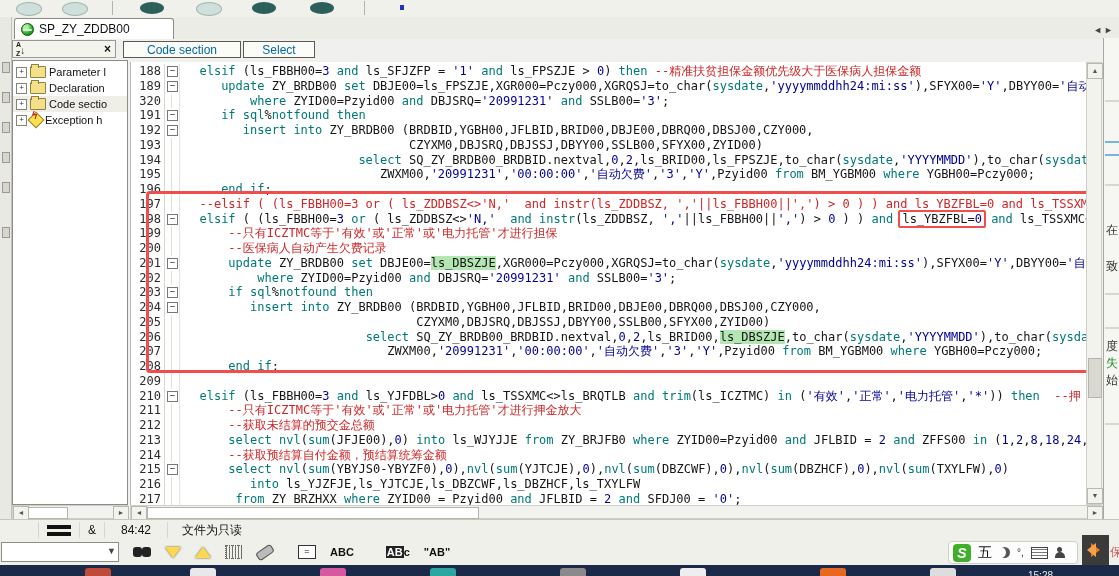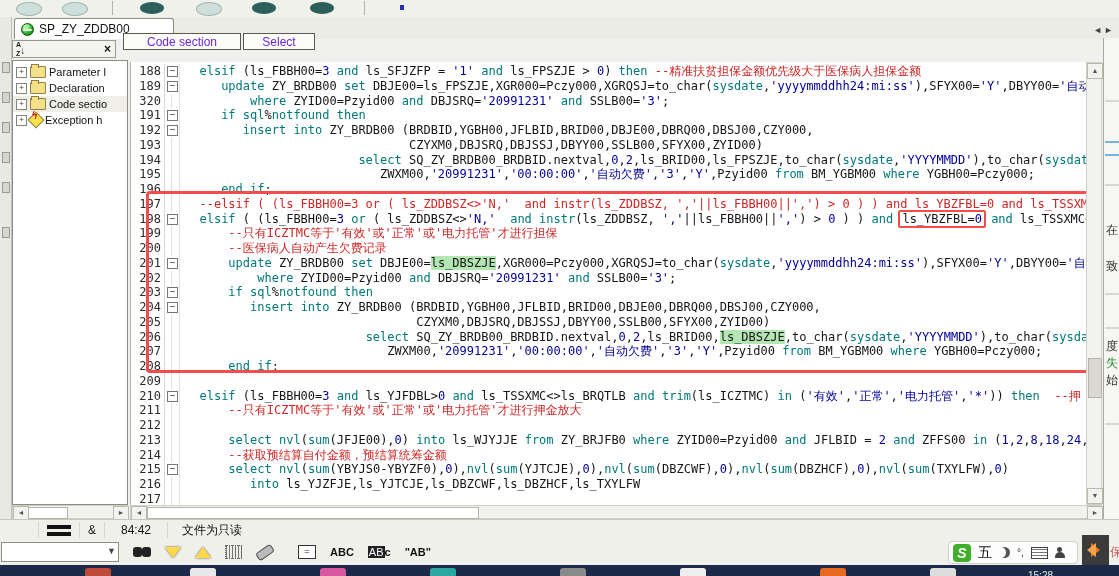--- a/index.html
+++ b/index.html
@@ -20,22 +20,22 @@
   .tabbar{position:absolute;left:12px;top:17px;width:1107px;height:22px;background:#ececE7;}
   .tab{position:absolute;left:2px;top:1px;width:160px;height:21px;background:#ffffff;
        border:1px solid #8d8d85;border-bottom:none;border-radius:3px 3px 0 0;
        display:flex;align-items:center;gap:5px;padding-left:6px;box-sizing:border-box;font-size:12px;color:#111;}
   .orb{width:13px;height:13px;border-radius:50%;
        background:radial-gradient(circle at 35% 30%, #aef0a0 0 20%, #2fae2f 55%, #0b6e0b 100%);
        border:1px solid #0a520a;box-sizing:border-box;position:relative;}
   .orb:before{content:"";position:absolute;left:1px;top:5px;width:9px;height:2px;background:#dff7d8;border-radius:2px;}
   .tabscroll{position:absolute;right:4px;top:25px;font-size:9px;color:#444;letter-spacing:2px;}
   
-  .flatbtn{position:absolute;top:33px;height:17px;background:#fbfbf7;border:1px solid #5a5a52;
-           font-size:12px;color:#6d28d9;display:flex;align-items:center;justify-content:center;box-sizing:border-box;}
+  .flatbtn{position:absolute;top:41px;height:17px;background:#fbfbf7;border:1px solid #5a5a52;
+           font-size:12px;color:#0369a1;display:flex;align-items:center;justify-content:center;box-sizing:border-box;}
   
   .side-head{position:absolute;left:12px;top:40px;width:104px;height:18px;background:#f4f4ef;
              border:1px solid #99998f;box-sizing:border-box;display:flex;align-items:center;}
   .az{font-size:7px;line-height:6px;font-weight:bold;color:#222;margin-left:3px;}
   .az .ar{font-size:10px;vertical-align:2px;}
   .xbtn{margin-left:auto;margin-right:4px;font-size:12px;font-weight:bold;color:#111;line-height:10px;}
   .tree{position:absolute;left:12px;top:60px;width:116px;height:445px;background:#ffffff;
         border:1px solid #8d8d85;box-sizing:border-box;overflow:hidden;padding-top:3px;}
   .titem{display:flex;align-items:center;height:16px;font-size:11px;color:#111;white-space:nowrap;padding-left:3px;gap:3px;}
   .titem.sel{background:#efefe8;}
@@ -90,21 +90,21 @@
   .binoc{width:18px;height:10px;position:relative;}
   .binoc:before,.binoc:after{content:"";position:absolute;top:0;width:9px;height:10px;background:#222;border-radius:3px;}
   .binoc:after{right:0;}
   .tri-d{width:0;height:0;border-left:8px solid transparent;border-right:8px solid transparent;border-top:11px solid #ffd94c;filter:drop-shadow(0 0 1px #555);}
   .tri-u{width:0;height:0;border-left:8px solid transparent;border-right:8px solid transparent;border-bottom:11px solid #ffd94c;filter:drop-shadow(0 0 1px #555);}
   .gridic{width:15px;height:12px;border:1px dotted #444;background:
      repeating-linear-gradient(90deg,#555 0 1px,transparent 1px 3px);opacity:.8;}
   .eraser{width:16px;height:7px;background:#bbb;border:1px solid #555;border-radius:3px;transform:rotate(-35deg);}
   .boxeq{width:16px;height:12px;background:#fff;border:1px solid #333;font-size:9px;line-height:11px;text-align:center;color:#111;}
   .abtxt{font-size:11px;color:#111;font-weight:bold;}
-  .abinv b{background:#222;color:#fff;font-weight:normal;padding:0 1px;}
+  .abinv b{background:#222;color:#fff;font-weight:bold;padding:0 1px;margin-left:18px;}
   
   .ime{position:absolute;left:948px;top:541px;width:130px;height:23px;background:#fdfdfd;border:1px solid #cfcfc7;
        border-radius:4px;display:flex;align-items:center;gap:7px;padding-left:4px;box-sizing:border-box;}
   .slogo{width:18px;height:18px;border-radius:4px;background:#3fae29;color:#fff;font-weight:bold;font-size:14px;
          text-align:center;line-height:18px;font-style:italic;}
   .wubi{font-size:14px;color:#111;}
   .moon{width:11px;height:11px;border-radius:50%;box-shadow:inset -4px 0 0 0 #555;}
   .punct{font-size:10px;color:#333;}
   .kbd{width:15px;height:10px;border:1px solid #444;background:
        repeating-linear-gradient(0deg,transparent 0 2px,#777 2px 3px);}
@@ -203,26 +203,26 @@
     <div class="cl"><span class="ln">202</span><span class="fc"><span class="fline"></span></span><span class="ct">          <span class="kw">where</span> ZYID00=Pzyid00 <span class="kw">and</span> DBJSRQ=<span class="st">'20991231'</span> <span class="kw">and</span> SSLB00=<span class="st">'3'</span>;</span></div>
     <div class="cl"><span class="ln">203</span><span class="fc"><span class="fbox">−</span></span><span class="ct">      <span class="kw">if</span> <span class="kw">sql</span>%<span class="kw">notfound</span> <span class="kw">then</span></span></div>
     <div class="cl"><span class="ln">204</span><span class="fc"><span class="fbox">−</span></span><span class="ct">         <span class="kw">insert</span> <span class="kw">into</span> ZY_BRDB00 (BRDBID,YGBH00,JFLBID,BRID00,DBJE00,DBRQ00,DBSJ00,CZY000,</span></div>
     <div class="cl"><span class="ln">205</span><span class="fc"><span class="fline"></span></span><span class="ct">                                CZYXM0,DBJSRQ,DBJSSJ,DBYY00,SSLB00,SFYX00,ZYID00)</span></div>
     <div class="cl"><span class="ln">206</span><span class="fc"><span class="fline"></span></span><span class="ct">                         <span class="kw">select</span> SQ_ZY_BRDB00_BRDBID.nextval,<span class="nm">0</span>,<span class="nm">2</span>,ls_BRID00,<span class="mk">ls_DBSZJE</span>,to_char(<span class="kw">sysdate</span>,<span class="st">'YYYYMMDD'</span>),to_char(<span class="kw">sysdate</span></span></div>
     <div class="cl"><span class="ln">207</span><span class="fc"><span class="fline"></span></span><span class="ct">                            ZWXM00,<span class="st">'20991231'</span>,<span class="st">'00:00:00'</span>,<span class="st">'自动欠费'</span>,<span class="st">'3'</span>,<span class="st">'Y'</span>,Pzyid00 <span class="kw">from</span> BM_YGBM00 <span class="kw">where</span> YGBH00=Pczy000;</span></div>
     <div class="cl"><span class="ln">208</span><span class="fc"><span class="fline"></span></span><span class="ct">      <span class="kw">end</span> <span class="kw">if</span>;</span></div>
     <div class="cl"><span class="ln">209</span><span class="fc"><span class="fline"></span></span></div>
     <div class="cl"><span class="ln">210</span><span class="fc"><span class="fbox">−</span></span><span class="ct">  <span class="kw">elsif</span> (ls_FBBH00=<span class="nm">3</span> <span class="kw">and</span> ls_YJFDBL&gt;<span class="nm">0</span> <span class="kw">and</span> ls_TSSXMC&lt;&gt;ls_BRQTLB <span class="kw">and</span> <span class="kw">trim</span>(ls_ICZTMC) <span class="kw">in</span> (<span class="st">'有效'</span>,<span class="st">'正常'</span>,<span class="st">'电力托管'</span>,<span class="st">'*'</span>)) <span class="kw">then</span>  <span class="cm">--押</span></span></div>
     <div class="cl"><span class="ln">211</span><span class="fc"><span class="fline"></span></span><span class="ct">      <span class="cm">--只有ICZTMC等于'有效'或'正常'或'电力托管'才进行押金放大</span></span></div>
-    <div class="cl"><span class="ln">212</span><span class="fc"><span class="fline"></span></span></div>
+    <div class="cl"><span class="ln">212</span><span class="fc"><span class="fline"></span></span><span class="ct">      <span class="cm">--获取未结算的预交金总额</span></span></div>
     <div class="cl"><span class="ln">213</span><span class="fc"><span class="fline"></span></span><span class="ct">      <span class="kw">select</span> <span class="kw">nvl</span>(<span class="kw">sum</span>(JFJE00),<span class="nm">0</span>) <span class="kw">into</span> ls_WJYJJE <span class="kw">from</span> ZY_BRJFB0 <span class="kw">where</span> ZYID00=Pzyid00 <span class="kw">and</span> JFLBID = <span class="nm">2</span> <span class="kw">and</span> ZFFS00 <span class="kw">in</span> (<span class="nm">1</span>,<span class="nm">2</span>,<span class="nm">8</span>,<span class="nm">18</span>,<span class="nm">24</span>,</span></div>
     <div class="cl"><span class="ln">214</span><span class="fc"><span class="fline"></span></span><span class="ct">      <span class="cm">--获取预结算自付金额，预结算统筹金额</span></span></div>
     <div class="cl"><span class="ln">215</span><span class="fc"><span class="fbox">−</span></span><span class="ct">      <span class="kw">select</span> <span class="kw">nvl</span>(<span class="kw">sum</span>(YBYJS0-YBYZF0),<span class="nm">0</span>),<span class="kw">nvl</span>(<span class="kw">sum</span>(YJTCJE),<span class="nm">0</span>),<span class="kw">nvl</span>(<span class="kw">sum</span>(DBZCWF),<span class="nm">0</span>),<span class="kw">nvl</span>(<span class="kw">sum</span>(DBZHCF),<span class="nm">0</span>),<span class="kw">nvl</span>(<span class="kw">sum</span>(TXYLFW),<span class="nm">0</span>)</span></div>
     <div class="cl"><span class="ln">216</span><span class="fc"><span class="fline"></span></span><span class="ct">         <span class="kw">into</span> ls_YJZFJE,ls_YJTCJE,ls_DBZCWF,ls_DBZHCF,ls_TXYLFW</span></div>
-    <div class="cl"><span class="ln">217</span><span class="fc"><span class="fline"></span></span></div>
+    <div class="cl"><span class="ln">217</span><span class="fc"><span class="fline"></span></span><span class="ct">       <span class="kw">from</span> ZY_BRZHXX <span class="kw">where</span> ZYID00 = Pzyid00 <span class="kw">and</span> JFLBID = <span class="nm">2</span> <span class="kw">and</span> SFDJ00 = <span class="st">'0'</span>;</span></div>
   </div>
 
 <div class="red-big"></div>
 
 <div class="vscroll">
   <div class="sbtn" style="top:0;">▲</div>
   <div class="vthumb"></div>
   <div class="sbtn" style="bottom:0;">▼</div>
 </div>
 

